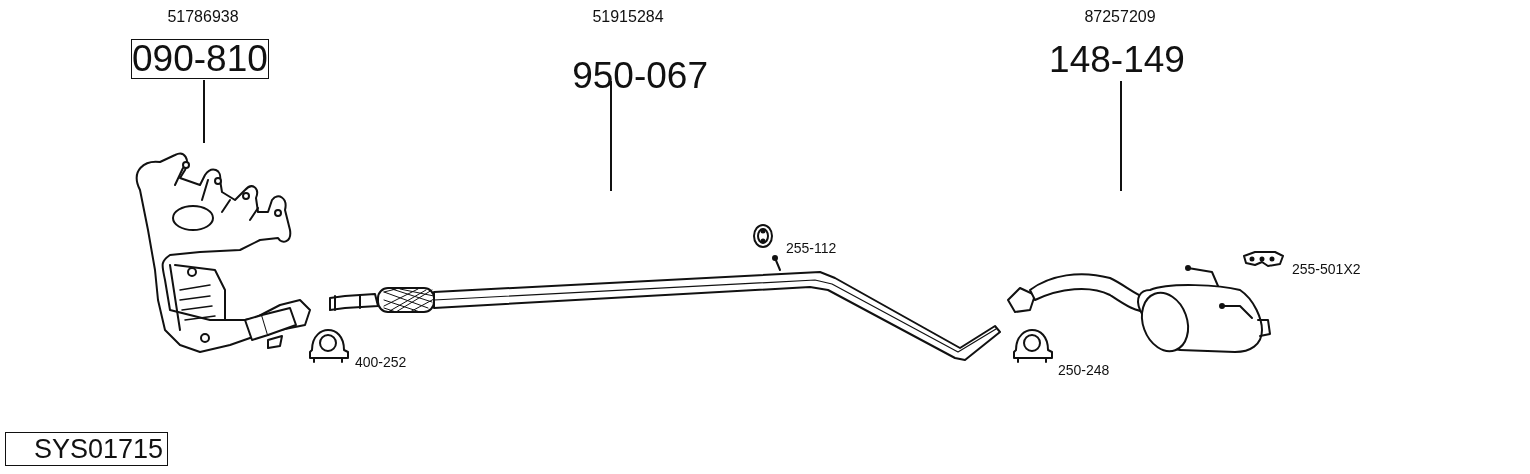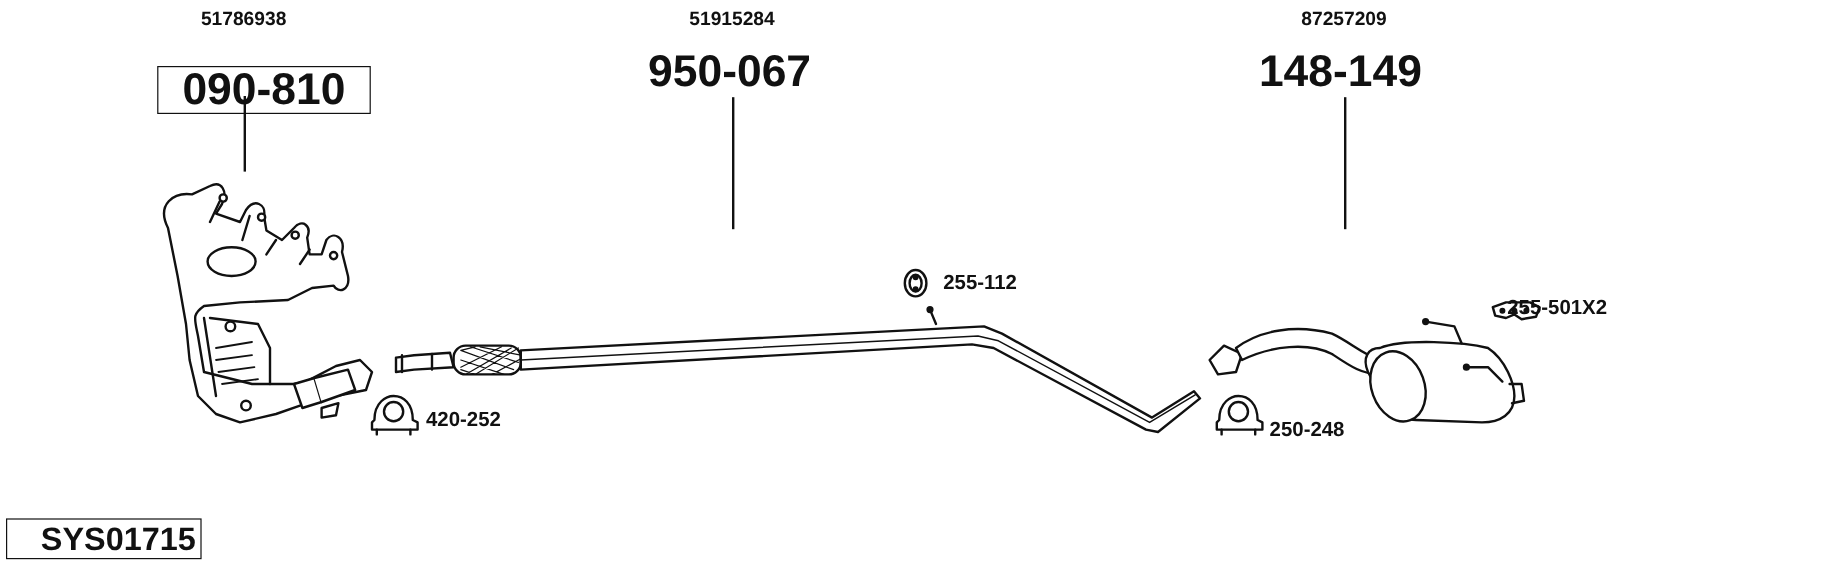--- a/index.html
+++ b/index.html
@@ -1,35 +1,35 @@
 <!DOCTYPE html>
 <html><head>
 <meta charset="utf-8">
 <style>
   html, body { margin: 0; padding: 0; background: #ffffff; }
   body { width: 1530px; height: 474px; position: relative; overflow: hidden;
          font-family: "Liberation Sans", sans-serif; color: #111; }
-  .abs { position: absolute; font-weight: bold; }
+  .abs { position: absolute; }
   .oe { font-size: 16px; text-align: center; width: 160px; }
   .pn { font-size: 37px; text-align: center; width: 200px; line-height: 40px; }
-  .pn-boxed { border: 1.5px solid #111; padding: 0 20px; width: auto; line-height: 38px; margin-top: 16px; }
-  .acc { font-size: 17px; }
+  .pn-boxed { border: 1.5px solid #111; padding: 0 0; width: auto; line-height: 38px; }
+  .acc { font-size: 14px; margin-top: 14px; }
   .leader { position: absolute; width: 1.5px; background: #111; }
   svg.draw { position: absolute; left: 0; top: 0; }
   .sys { font-size: 27px; border: 1.5px solid #111; padding: 0 4px; line-height: 32px; }
 </style>
 </head>
 <body>
 
 <div class="abs oe" style="left:123px; top:8px;">51786938</div>
-<div class="abs oe" style="left:530px; top:8px;">51915284</div>
+<div class="abs oe" style="left:548px; top:8px;">51915284</div>
 <div class="abs oe" style="left:1040px; top:8px;">87257209</div>
 
 <div class="abs pn pn-boxed" style="left:131px; top:39px;">090-810</div>
-<div class="abs pn" style="left:508px; top:40px;">950-067</div>
+<div class="abs pn" style="left:508px; top:56px;text-align:right;">950-067</div>
 <div class="abs pn" style="left:1017px; top:40px;">148-149</div>
 
 <div class="leader" style="left:203px; top:80px; height:63px;"></div>
 <div class="leader" style="left:610px; top:81px; height:110px;"></div>
 <div class="leader" style="left:1120px; top:81px; height:110px;"></div>
 
 <svg class="draw" width="1530" height="474" viewBox="0 0 1530 474" fill="none" stroke="#111" stroke-width="2" stroke-linejoin="round" stroke-linecap="round">
 
   <g>
     <path d="M140 190 C130 170 145 160 160 162 L175 155 C185 150 190 160 185 170 L180 178 L200 185 L205 175 C212 165 222 170 220 180 L222 192 L235 200 L245 190 C252 182 260 188 256 198 L258 212 L268 212 L272 200 C278 192 288 198 285 210 L290 230 C292 242 282 245 278 238 L260 240 L240 250 L200 252 L170 255 C160 262 162 265 165 280 L170 310 L210 320 L245 320 L255 318 L280 305 L300 300 L310 310 L305 325 L280 330 L265 335 L250 338 L230 345 L200 352 L180 345 L165 330 L158 300 L155 270 L148 230 Z" fill="#fff"></path>
@@ -91,18 +91,18 @@
   </g>
 
   <g>
     <path d="M1244 256 L1255 252 L1275 252 L1283 256 L1280 264 L1268 266 L1262 262 L1255 265 L1246 263 Z" fill="#fff"></path>
     <circle cx="1252" cy="259" r="1.5" fill="#111"></circle>
     <circle cx="1262" cy="259" r="1.5" fill="#111"></circle>
     <circle cx="1272" cy="259" r="1.5" fill="#111"></circle>
   </g>
 </svg>
 
-<div class="abs acc" style="left:355px; top:340px;">420-252</div>
+<div class="abs acc" style="left:355px; top:340px;">400-252</div>
 <div class="abs acc" style="left:786px; top:226px;">255-112</div>
 <div class="abs acc" style="left:1058px; top:348px;">250-248</div>
-<div class="abs acc" style="left:1256px; top:247px;">255-501X2</div>
+<div class="abs acc" style="left:1292px; top:247px;">255-501X2</div>
 
 <div class="abs sys" style="left:5px; top:432px;padding-left:28px;">SYS01715</div>
 
 </body></html>

